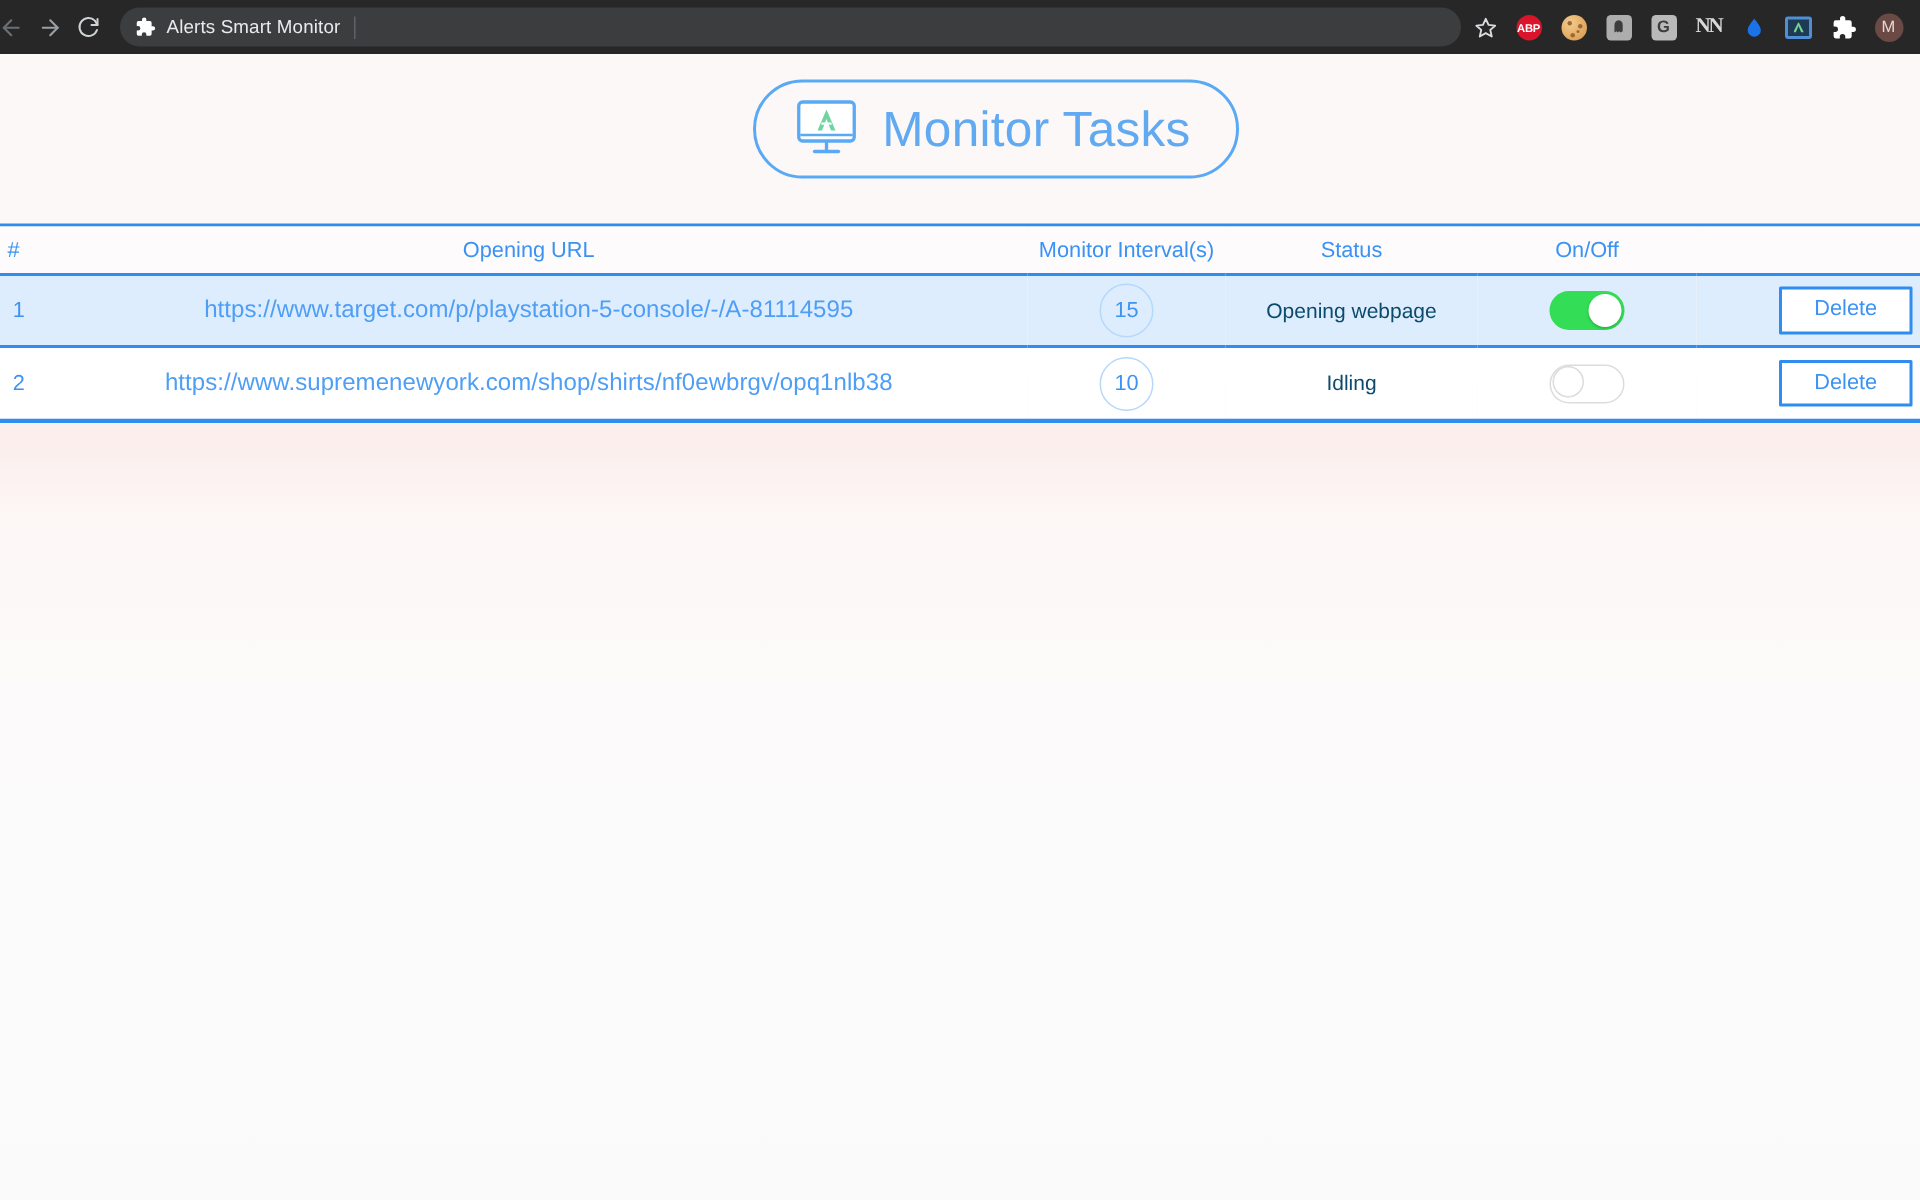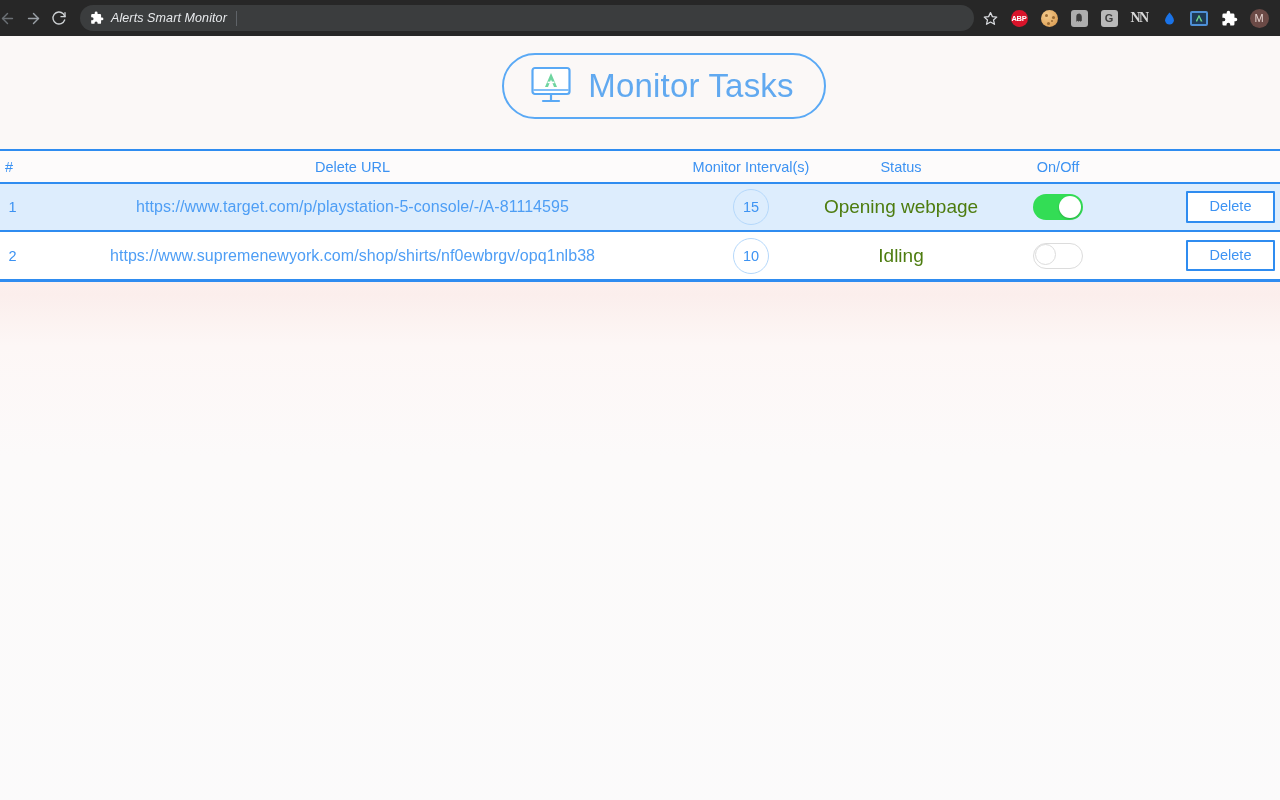--- a/index.html
+++ b/index.html
@@ -53,21 +53,20 @@
     flex: 1 1 auto;
     height: 26px;
     margin-left: 8px;
     margin-right: 4px;
     background: #3b3d3e;
     border-radius: 13px;
     display: flex;
     align-items: center;
     padding: 0 6px 0 10px;
     min-width: 0;
-    font-style: italic;
   }
 
   .ext-chip {
     display: flex;
     align-items: center;
     flex: 0 0 auto;
     gap: 7px;
     padding-right: 9px;
   }
 
@@ -279,21 +278,21 @@
     border-radius: 50%;
     border: 1.5px solid #b5d8fb;
     background: transparent;
     display: inline-flex;
     align-items: center;
     justify-content: center;
     color: #3d93f3;
     font-size: 14.5px;
   }
 
-  .status-text { color: #4d7c0f; font-size: 19px; }
+  .status-text { color: #0c4a6e; font-size: 14px; }
 
   .switch {
     width: 50px; height: 26px;
     border-radius: 13px;
     display: inline-block;
     position: relative;
     vertical-align: middle;
     cursor: pointer;
   }
   .switch .knob {
@@ -436,21 +435,21 @@
         <col class="col-idx">
           <col class="col-url">
           <col class="col-int">
         <col class="col-stat">
           <col class="col-onoff">
           <col class="col-act">
       </colgroup>
       <thead>
         <tr>
           <th class="col-idx">#</th>
-          <th>Delete URL</th>
+          <th>Opening URL</th>
           <th>Monitor Interval(s)</th>
           <th>Status</th>
           <th>On/Off</th>
           <th></th>
         </tr>
       </thead>
       <tbody>
 
         <tr class="row-active">
           <td class="col-idx">1</td>

